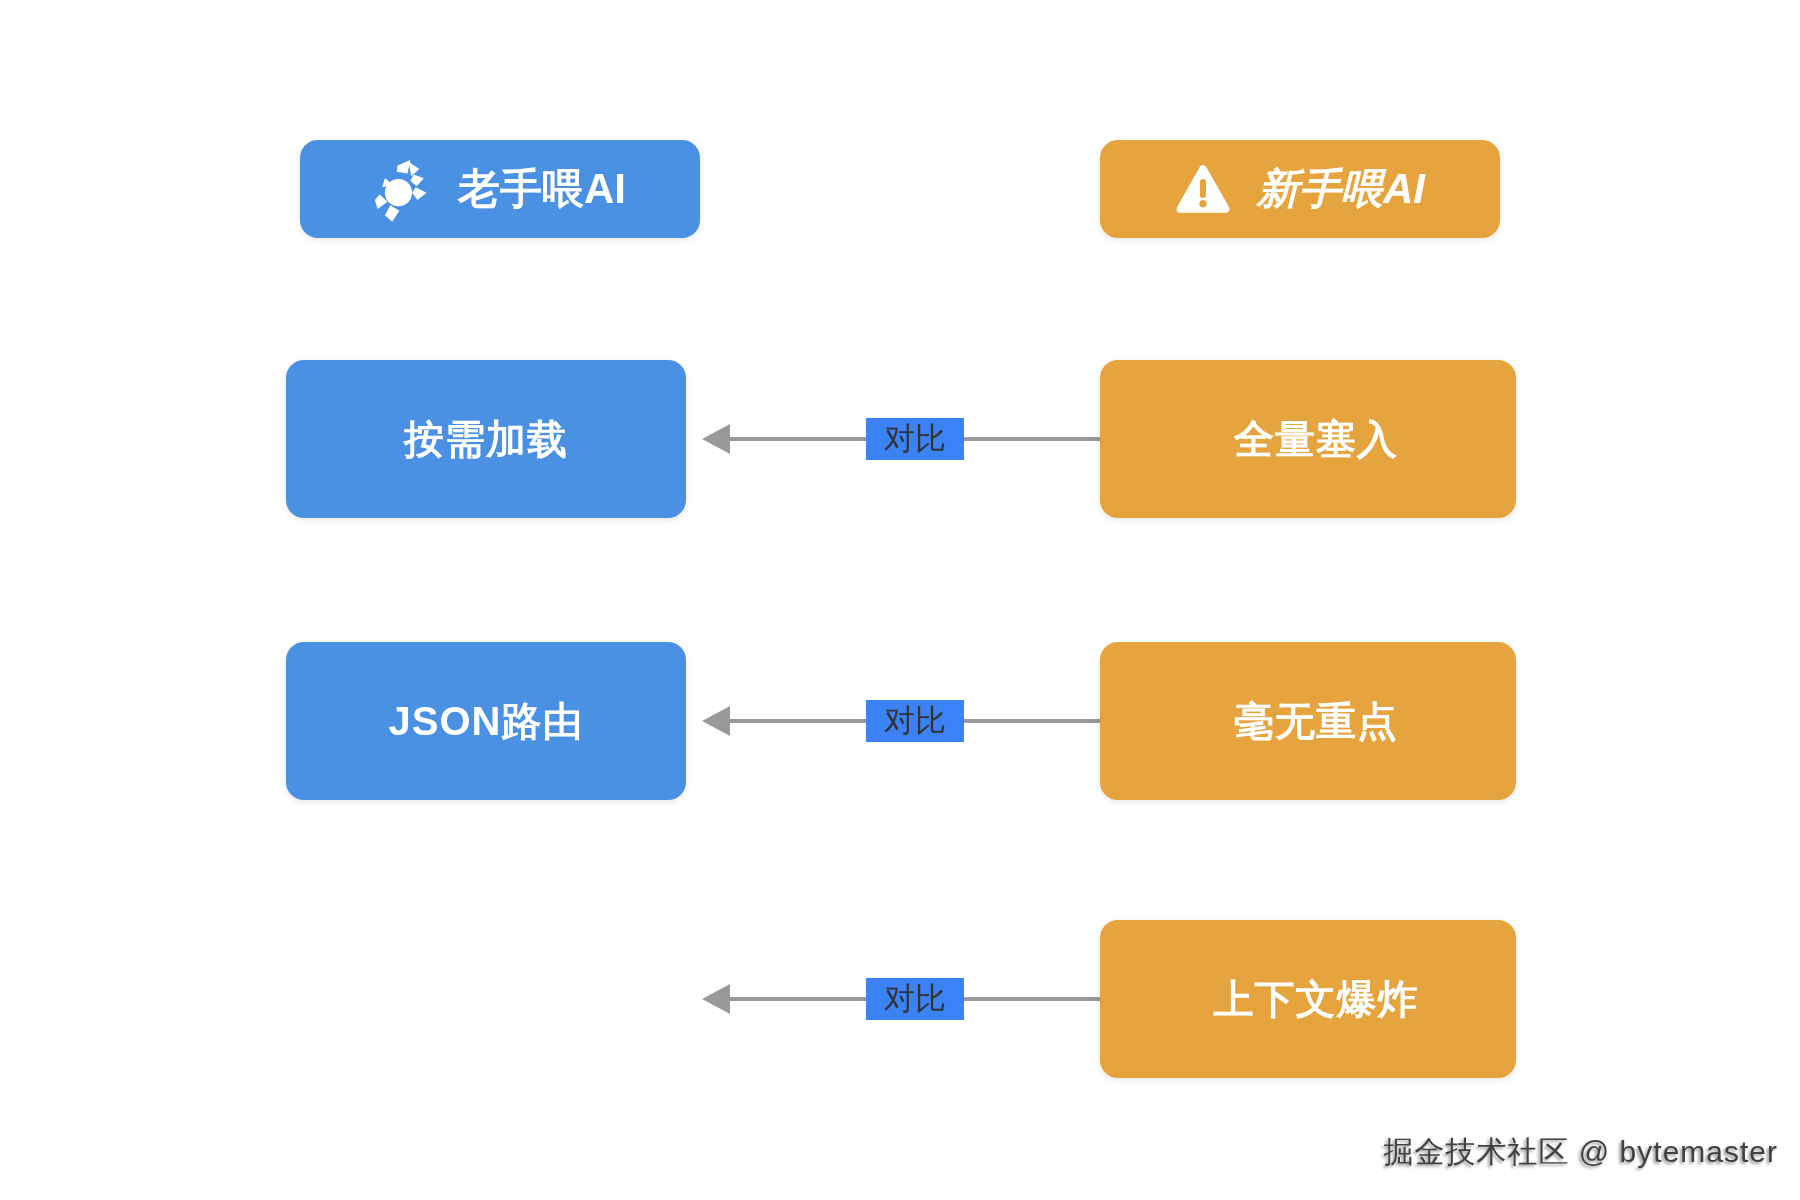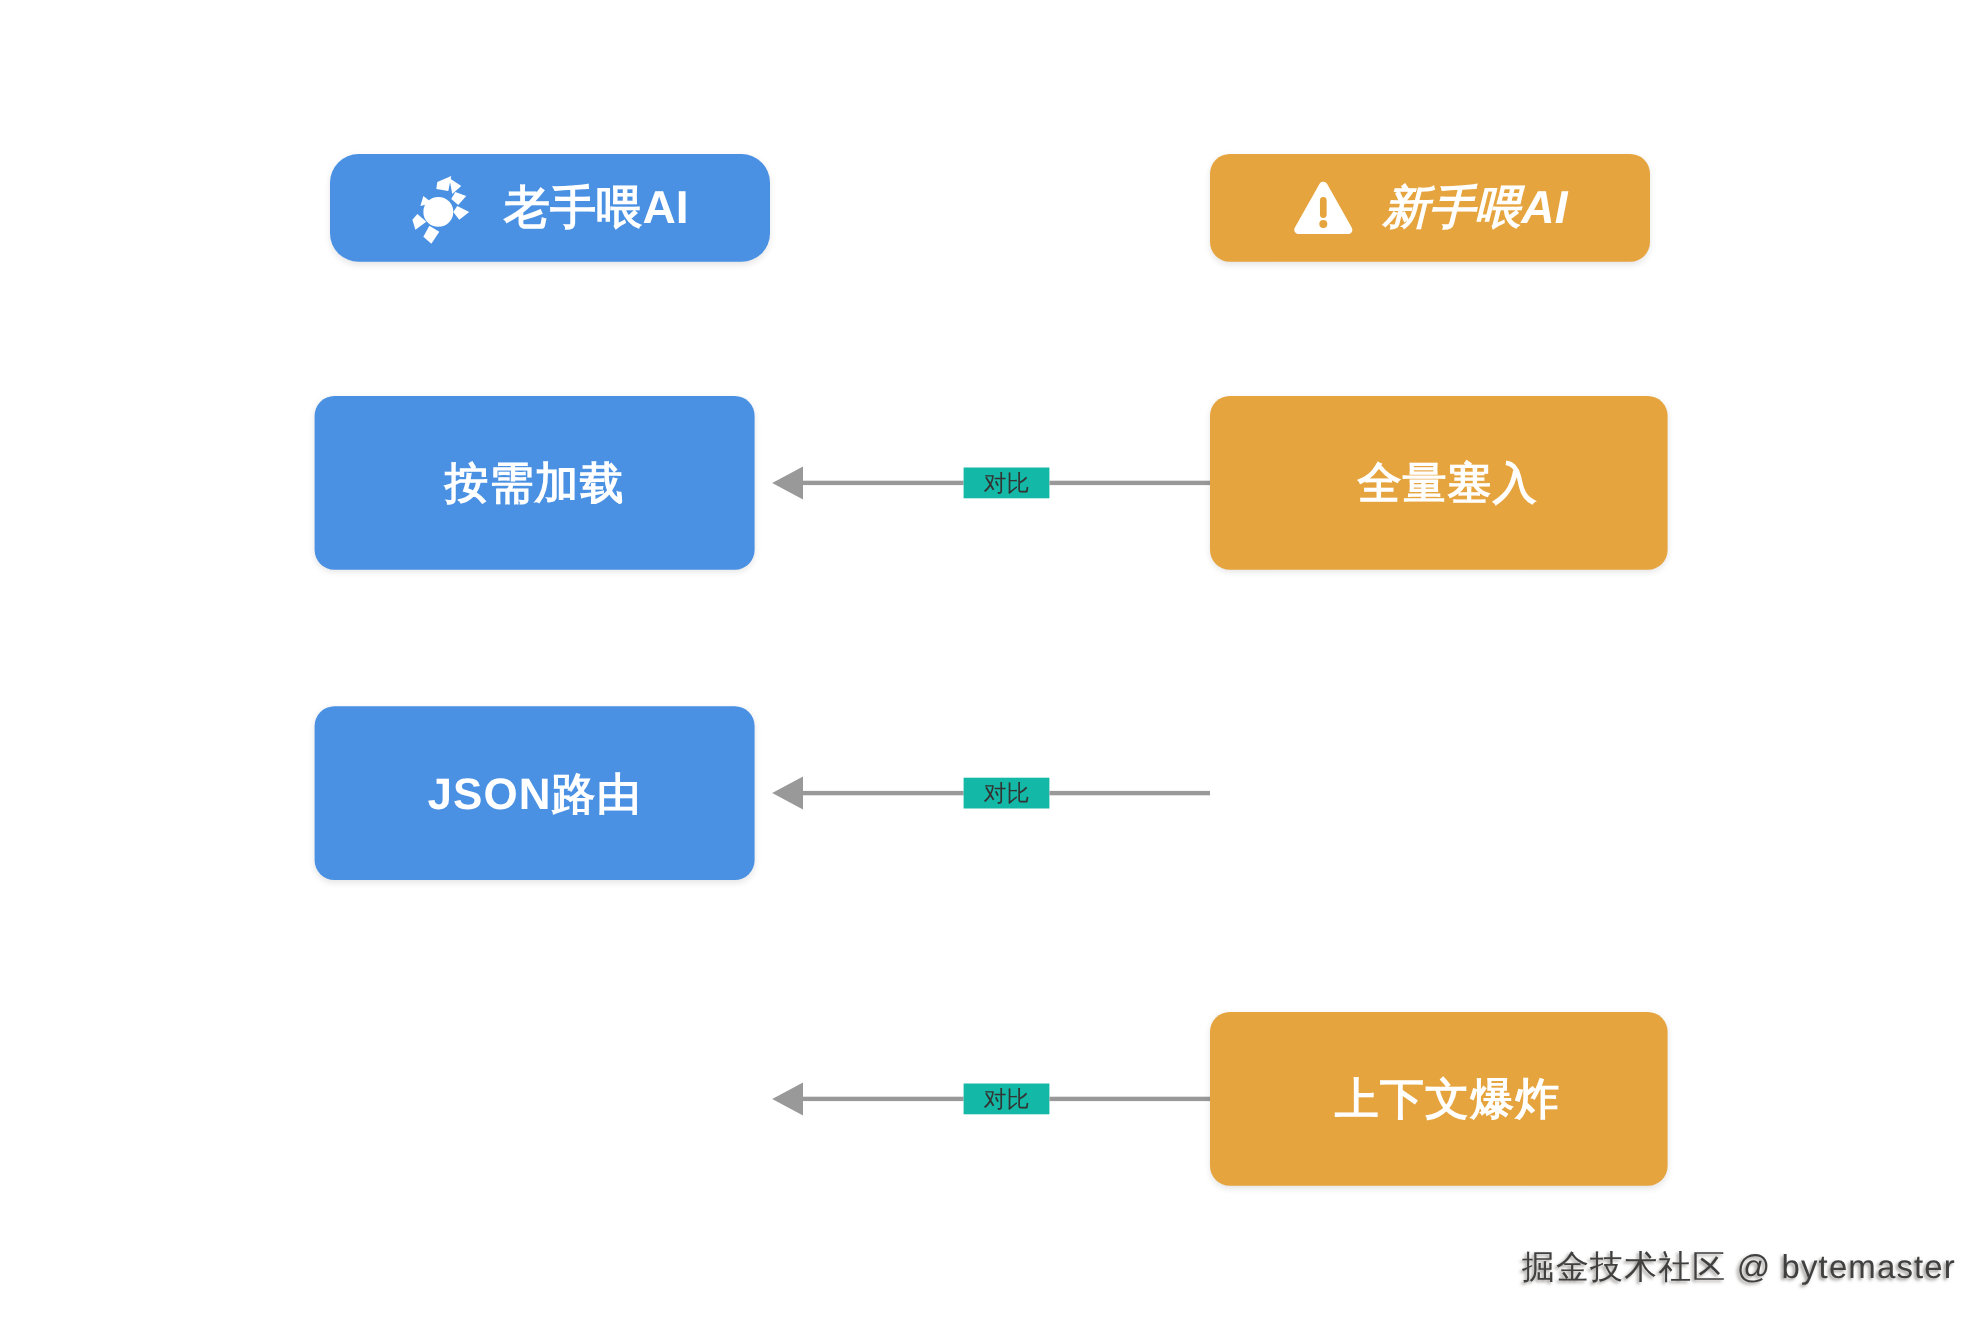--- a/index.html
+++ b/index.html
@@ -13,21 +13,21 @@
     position:absolute;
     display:flex;align-items:center;justify-content:center;
     border-radius:18px;color:#ffffff;
     box-shadow:0 2px 6px rgba(0,0,0,0.10);
     text-align:center;
   }
   .box.blue{background:#4a91e4;}
   .box.orange{background:#e6a43e;}
 
   .hdr{top:140px;height:98px;width:400px;font-size:42px;font-weight:700;gap:26px;}
-  .hdr-left{left:300px;border-radius:26px;}
+  .hdr-left{left:300px;}
   .hdr-right{left:1100px;font-style:italic;}
   .hdr .icon{display:flex;align-items:center;justify-content:center;}
 
   .row-box{width:400px;height:158px;font-size:40px;font-weight:600;letter-spacing:1px;}
   .col-left{left:286px;}
   .col-right{left:1100px;padding-left:16px;}
   .r1{top:360px;} .r2{top:642px;} .r3{top:920px;}
 
   .connector{
     position:absolute;left:702px;width:398px;height:44px;
@@ -35,22 +35,22 @@
   }
   .c1{top:417px;} .c2{top:699px;} .c3{top:977px;}
   .arrowhead{
     width:0;height:0;flex:0 0 auto;
     border-top:15px solid transparent;
     border-bottom:15px solid transparent;
     border-right:28px solid #999999;
   }
   .connector .line{flex:1 1 auto;height:4px;background:#999999;}
   .connector .lbl{
-    flex:0 0 auto;padding:0 18px;font-size:21px;color:#333333;
-    background:#14b8a6;white-space:nowrap;
+    flex:0 0 auto;padding:0 18px;font-size:31px;color:#333333;
+    background:#3b82f6;white-space:nowrap;
   }
 
   .watermark{
     position:absolute;top:1132px;right:22px;
     font-size:30px;letter-spacing:1px;
     color:#404040;
     text-shadow:-2px 2px 3px rgba(140,135,132,0.9);
     white-space:nowrap;
   }
 </style>
@@ -103,20 +103,23 @@
 
   <div class="box blue row-box col-left r2">
     <span>JSON路由</span>
   </div>
   <div class="connector c2">
     <span class="arrowhead"></span>
     <span class="line"></span>
     <span class="lbl">对比</span>
     <span class="line"></span>
   </div>
+  <div class="box orange row-box col-right r2">
+    <span>毫无重点</span>
+  </div>
 
   <div class="connector c3">
     <span class="arrowhead"></span>
     <span class="line"></span>
     <span class="lbl">对比</span>
     <span class="line"></span>
   </div>
   <div class="box orange row-box col-right r3">
     <span>上下文爆炸</span>
   </div>

